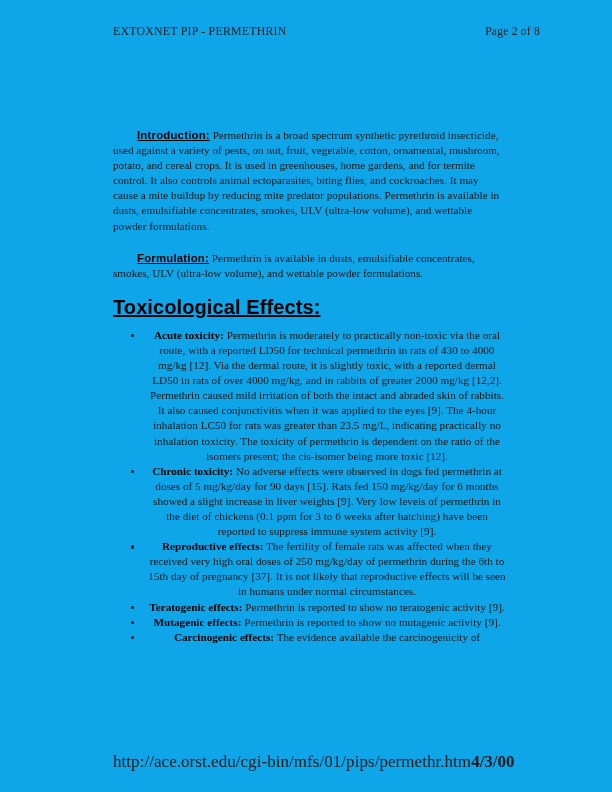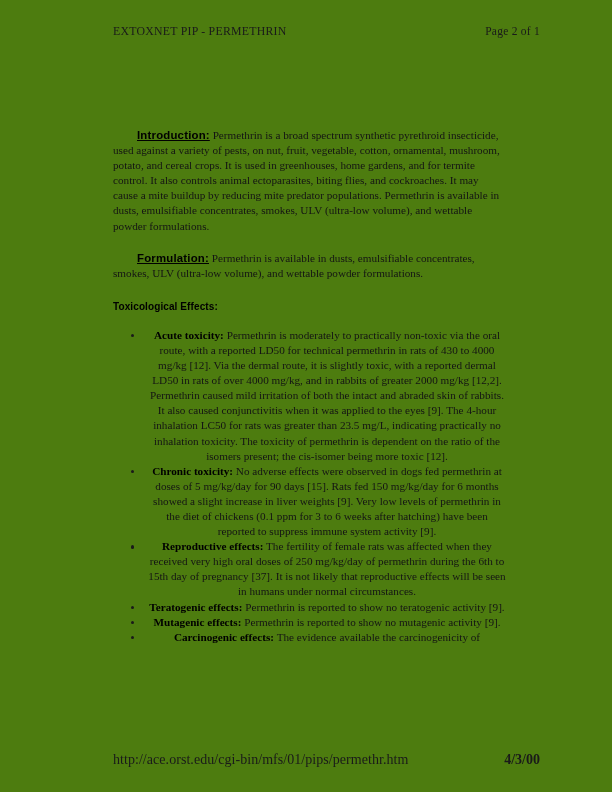--- a/index.html
+++ b/index.html
@@ -4,21 +4,21 @@
 <style>
   html, body {
     margin: 0;
     padding: 0;
     background: #ffffff;
   }
   .page {
     position: relative;
     width: 612px;
     height: 792px;
-    background: #4d7c0f;
+    background: #0ea5e9;
     overflow: hidden;
     font-family: "Liberation Serif", "DejaVu Serif", serif;
     color: #111111;
     -webkit-font-smoothing: antialiased;
   }
 
   
   .running-head {
     position: absolute;
     left: 113px;
@@ -61,21 +61,22 @@
     font-size: 11.4px;
     text-decoration: underline;
     letter-spacing: 0.2px;
     color: #000000;
     padding-left: 24px;
   }
 
   .section-heading {
     font-family: "Liberation Sans", "DejaVu Sans", sans-serif;
     font-weight: bold;
-    font-size: 10px;
+    font-size: 20px;
+    text-decoration: underline;
     letter-spacing: 0.1px;
     color: #000000;
     margin: 0 0 12px 0;
     line-height: 18px;
   }
 
   
   ul.effects-list {
     list-style: none;
     margin: 0;
@@ -104,36 +105,36 @@
     color: #000000;
   }
 
   
   .footer {
     position: absolute;
     left: 113px;
     right: 72px;
     top: 752px;
     display: flex;
-    justify-content: space-between;
+    justify-content: flex-start;
     align-items: baseline;
-    font-size: 14px;
+    font-size: 17px;
     color: #1a1a1a;
   }
   .footer .footer-url { letter-spacing: 0.05px; }
   .footer .footer-date { white-space: nowrap; font-weight: bold; }
 </style>
 </head>
 <body>
 
 <div class="page">
 
   <div class="running-head">
     <span class="doc-title">EXTOXNET PIP - PERMETHRIN</span>
-    <span class="page-number">Page 2 of 1</span>
+    <span class="page-number">Page 2 of 8</span>
   </div>
 
   <div class="content">
 
     <p class="para">
       <span class="inline-heading">Introduction:</span><span> Permethrin is a broad spectrum synthetic pyrethroid insecticide, used against a variety of pests, on nut, fruit, vegetable, cotton, ornamental, mushroom, potato, and cereal crops. It is used in greenhouses, home gardens, and for termite control. It also controls animal ectoparasites, biting flies, and cockroaches. It may cause a mite buildup by reducing mite predator populations. Permethrin is available in dusts, emulsifiable concentrates, smokes, ULV (ultra-low volume), and wettable powder formulations.</span>
     </p>
 
     <p class="para">
       <span class="inline-heading">Formulation:</span><span> Permethrin is available in dusts, emulsifiable concentrates, smokes, ULV (ultra-low volume), and wettable powder formulations.</span>

